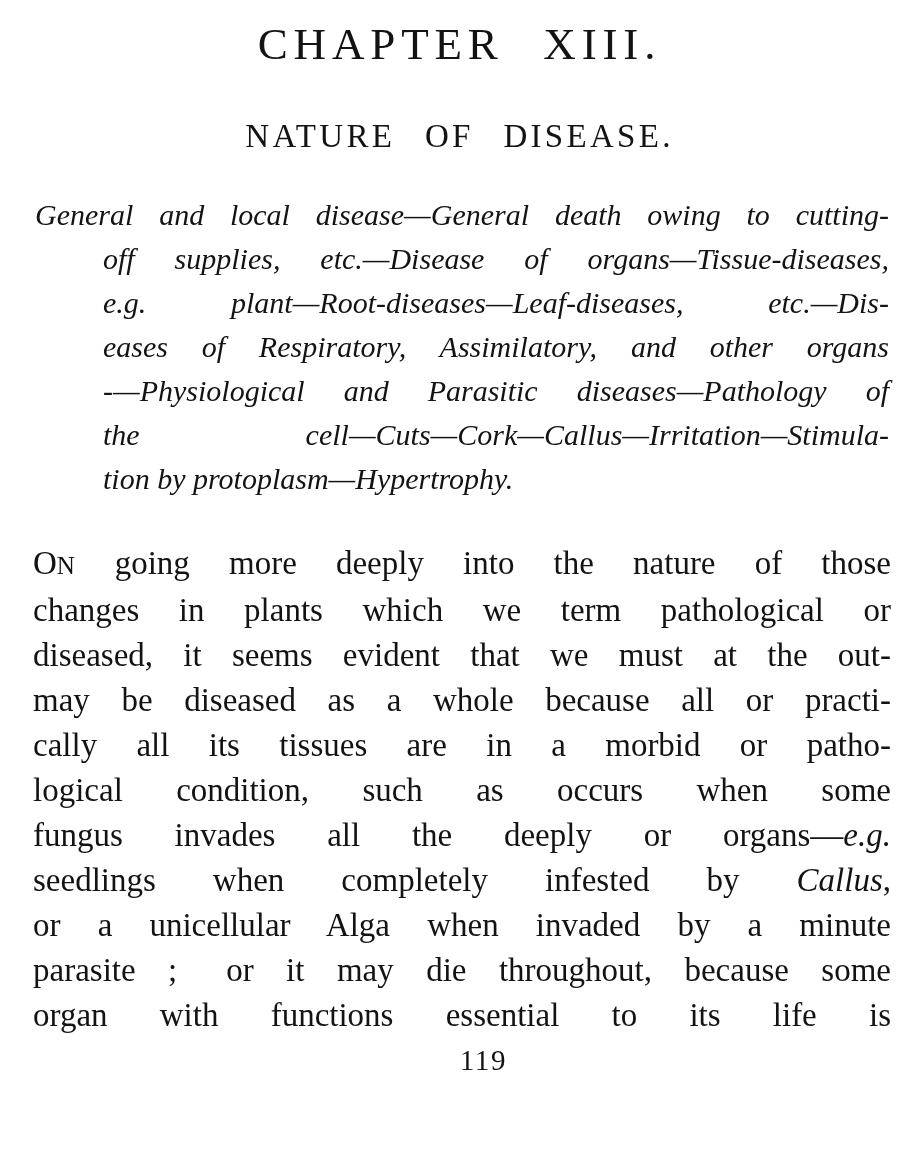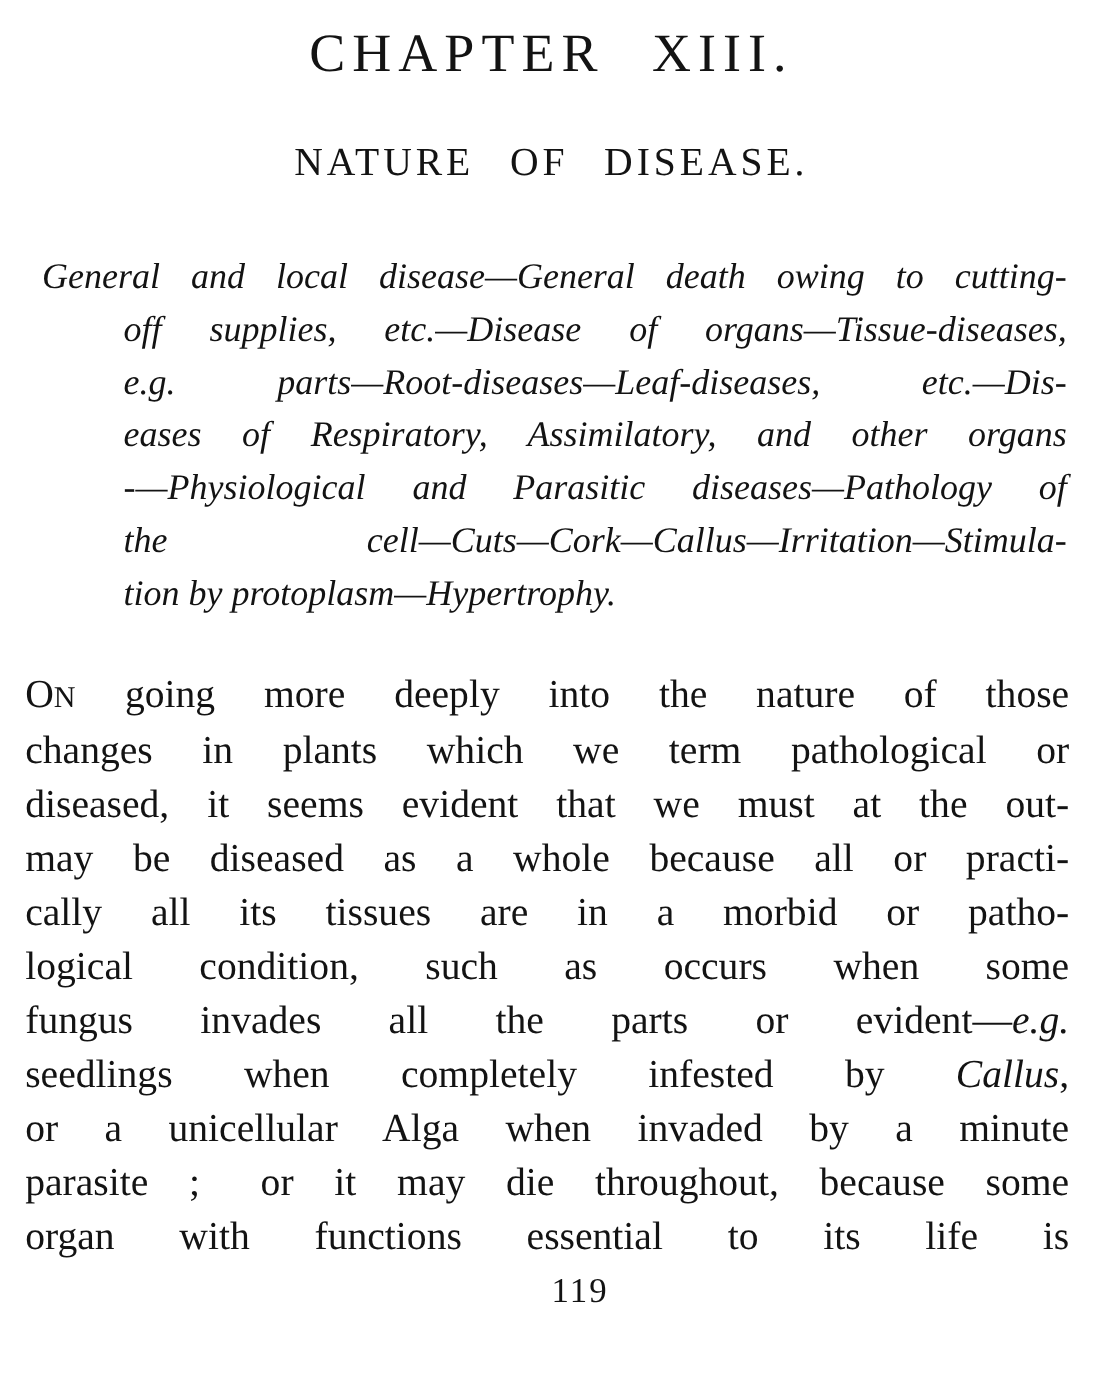--- a/index.html
+++ b/index.html
@@ -31,36 +31,36 @@
     margin: 0;
     padding-top: 53px;
     font-size: 33px;
     line-height: 33px;
     font-weight: normal;
     text-align: center;
     letter-spacing: 0.10em;
     word-spacing: 0.55em;
   }
   .chapter-abstract {
-    margin-top: 56px;
+    margin-top: 40px;
     padding-left: 35px;
     padding-right: 30px;
     font-style: italic;
     font-size: 30px;
     line-height: 44px;
   }
   .aline.indent { margin-left: 68px; }
   .just {
     text-align: justify;
     text-align-last: justify;
   }
   .nojust { text-align: center; text-align-last: left; }
   .body-text {
     margin-top: 40px;
-    padding-left: 21px;
+    padding-left: 33px;
     padding-right: 28px;
     font-size: 33px;
     line-height: 45px;
   }
   .sc { font-size: 0.76em; letter-spacing: 0.02em; }
   .it { font-style: italic; }
   .page-number {
     margin-top: 6px;
     text-align: center;
     text-indent: 48px;
@@ -70,33 +70,33 @@
 </style>
 </head>
 <body>
 
 <div class="page">
   <h1 class="chapter-title">CHAPTER XIII.</h1>
   <h2 class="section-title">NATURE OF DISEASE.</h2>
   <div class="chapter-abstract">
       <div class="aline just">General and local disease—General death owing to cutting-</div>
       <div class="aline indent just">off supplies, etc.—Disease of organs—Tissue-diseases,</div>
-      <div class="aline indent just">e.g. parts—Root-diseases—Leaf-diseases, etc.—Dis-</div>
+      <div class="aline indent just">e.g. plant—Root-diseases—Leaf-diseases, etc.—Dis-</div>
       <div class="aline indent just">eases of Respiratory, Assimilatory, and other organs</div>
       <div class="aline indent just">-—Physiological and Parasitic diseases—Pathology of</div>
       <div class="aline indent just">the cell—Cuts—Cork—Callus—Irritation—Stimula-</div>
       <div class="aline indent nojust">tion by protoplasm—Hypertrophy.</div>
     </div>
   <div class="body-text">
       <div class="bline just"><span>O</span><span class="sc">N</span><span> going more deeply into the nature of those</span></div>
       <div class="bline just"><span>changes in plants which we term pathological or</span></div>
       <div class="bline just"><span>diseased, it seems evident that we must at the out-</span></div>
       <div class="bline just"><span>may be diseased as a whole because all or practi-</span></div>
       <div class="bline just"><span>cally all its tissues are in a morbid or patho-</span></div>
       <div class="bline just"><span>logical condition, such as occurs when some</span></div>
-      <div class="bline just"><span>fungus invades all the parts or evident—</span><span class="it">e.g.</span></div>
+      <div class="bline just"><span>fungus invades all the deeply or organs—</span><span class="it">e.g.</span></div>
       <div class="bline just"><span>seedlings when completely infested by </span><span class="it">Callus</span><span>,</span></div>
       <div class="bline just"><span>or a unicellular Alga when invaded by a minute</span></div>
       <div class="bline just"><span>parasite&nbsp;;  or it may die throughout, because some</span></div>
       <div class="bline just"><span>organ with functions essential to its life is</span></div>
     </div>
   <div class="page-number">119</div>
 </div>
 
 </body></html>

